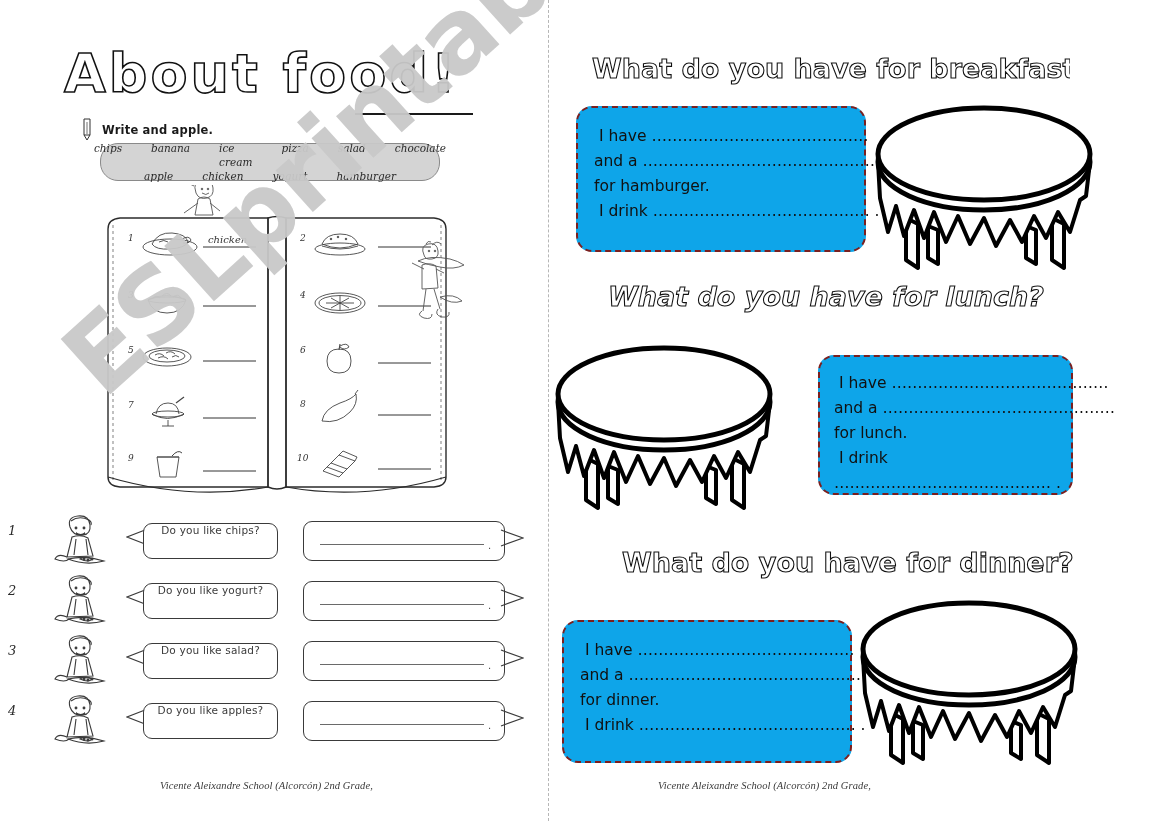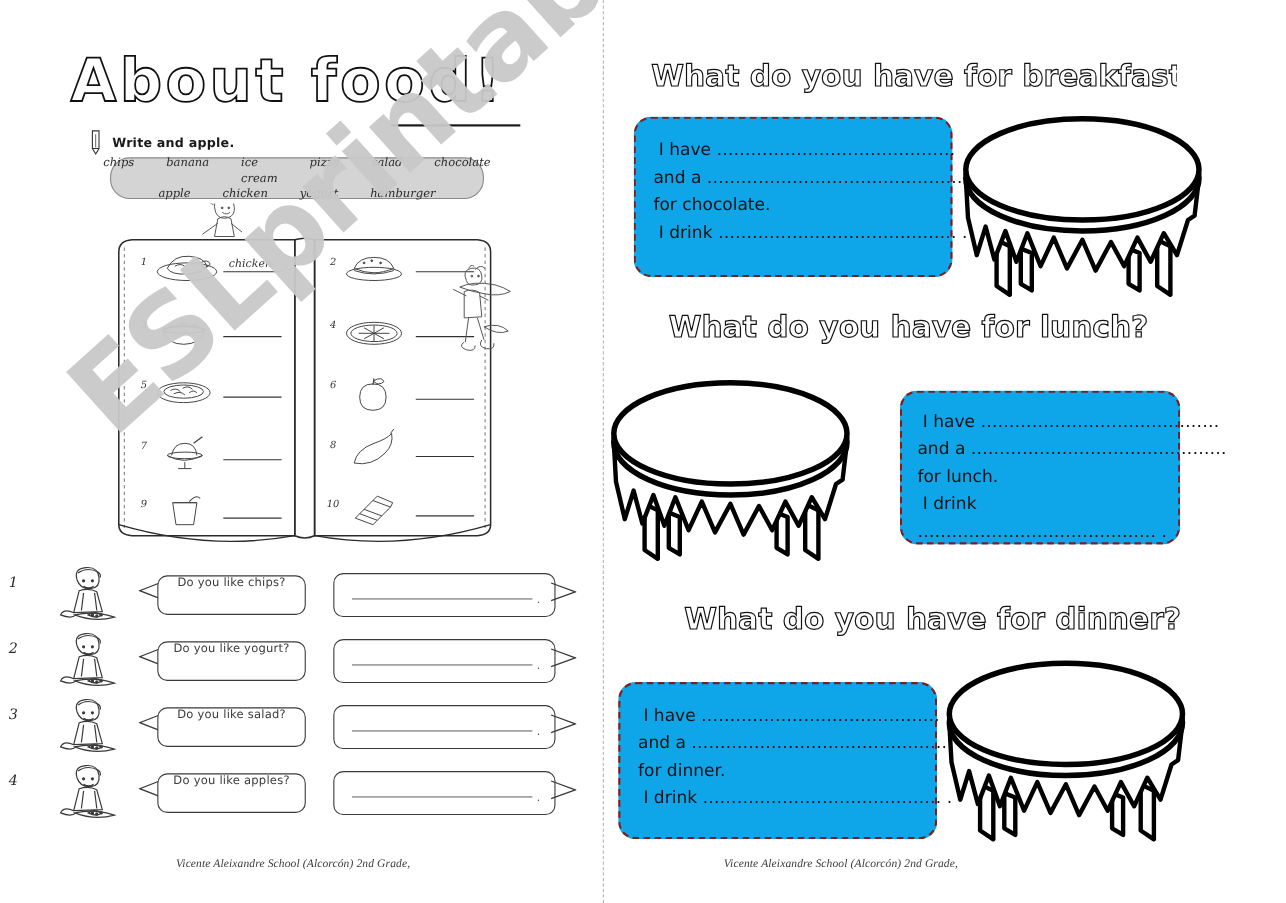--- a/index.html
+++ b/index.html
@@ -475,21 +475,21 @@
     <div class="section-heading" id="heading-breakfast" style="left:42px;top:48px;width:480px;">
       <svg width="480" height="40" viewBox="0 0 480 40" aria-hidden="true">
         <text class="hollow-text" x="2" y="30" font-family="DejaVu Sans, sans-serif" font-size="27" font-weight="bold" letter-spacing="0" fill="none" stroke="#111" stroke-width="1.1">What do you have for breakfast?</text>
       </svg>
     </div>
 
     <div class="answer-card" id="card-breakfast" style="left:28px;top:106px;width:290px;height:146px;">
       <div style="padding:16px 0 0 16px;">
         <div class="ac-line"> I have ……………………………………</div>
         <div class="ac-line">and a ………………………………………</div>
-        <div class="ac-line">for chocolate.</div>
+        <div class="ac-line">for hamburger.</div>
         <div class="ac-line"> I drink …………………………………… .</div>
       </div>
     </div>
 
     <div class="table-illus" id="table-breakfast" style="left:320px;top:100px;width:240px;height:185px;">
       <svg width="240" height="185" viewBox="0 0 240 185" aria-hidden="true">
         <g fill="#fff" stroke="#000" stroke-width="4" stroke-linejoin="round">
 
           <path d="M38 118 L38 160 L50 168 L50 124 Z" fill="#fff"></path>
           <path d="M60 126 L60 158 L70 164 L70 130 Z" fill="#fff"></path>
@@ -501,21 +501,21 @@
                    L78 142 L90 116 L102 144 L116 118 L128 146 L142 120
                    L154 142 L166 116 L178 138 L190 112 L202 132 L212 100
                    L218 96 L222 62 Z" fill="#fff" stroke="#000" stroke-width="4"></path>
 
           <ellipse cx="116" cy="62" rx="106" ry="48" fill="#fff" stroke="#000" stroke-width="5"></ellipse>
           <ellipse cx="116" cy="54" rx="106" ry="46" fill="#fff" stroke="#000" stroke-width="5"></ellipse>
         </g>
       </svg>
     </div>
 
-    <div class="section-heading" id="heading-lunch" style="left:58px;top:276px;width:450px;">
+    <div class="section-heading" id="heading-lunch" style="left:58px;top:276px;width:450px;font-style:italic;">
       <svg width="450" height="40" viewBox="0 0 450 40" aria-hidden="true">
         <text class="hollow-text" x="2" y="30" font-family="DejaVu Sans, sans-serif" font-size="27" font-weight="bold" letter-spacing="0" fill="none" stroke="#111" stroke-width="1.1">What do you have for lunch?</text>
       </svg>
     </div>
 
     <div class="table-illus" id="table-lunch" style="left:0px;top:340px;width:240px;height:185px;">
       <svg width="240" height="185" viewBox="0 0 240 185" aria-hidden="true">
         <g fill="#fff" stroke="#000" stroke-width="4" stroke-linejoin="round">
           <path d="M38 118 L38 160 L50 168 L50 124 Z" fill="#fff"></path>
           <path d="M60 126 L60 158 L70 164 L70 130 Z" fill="#fff"></path>

